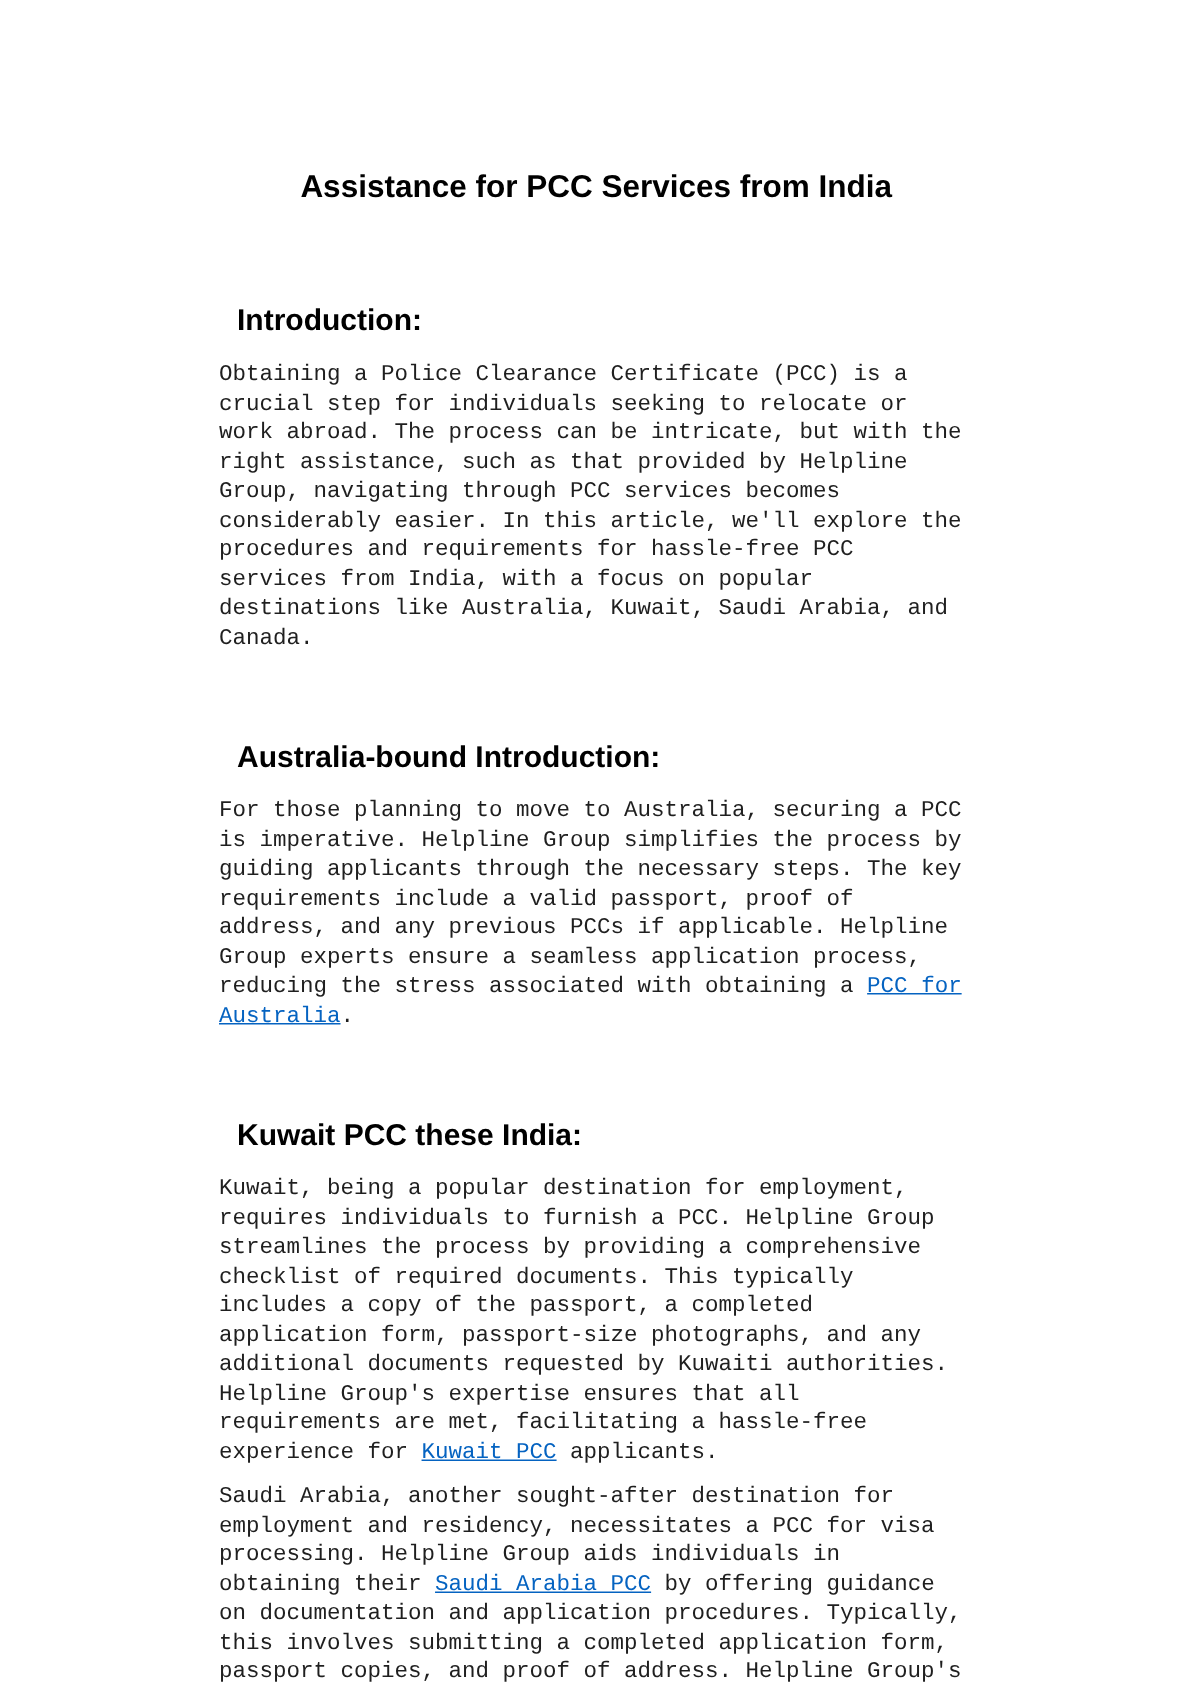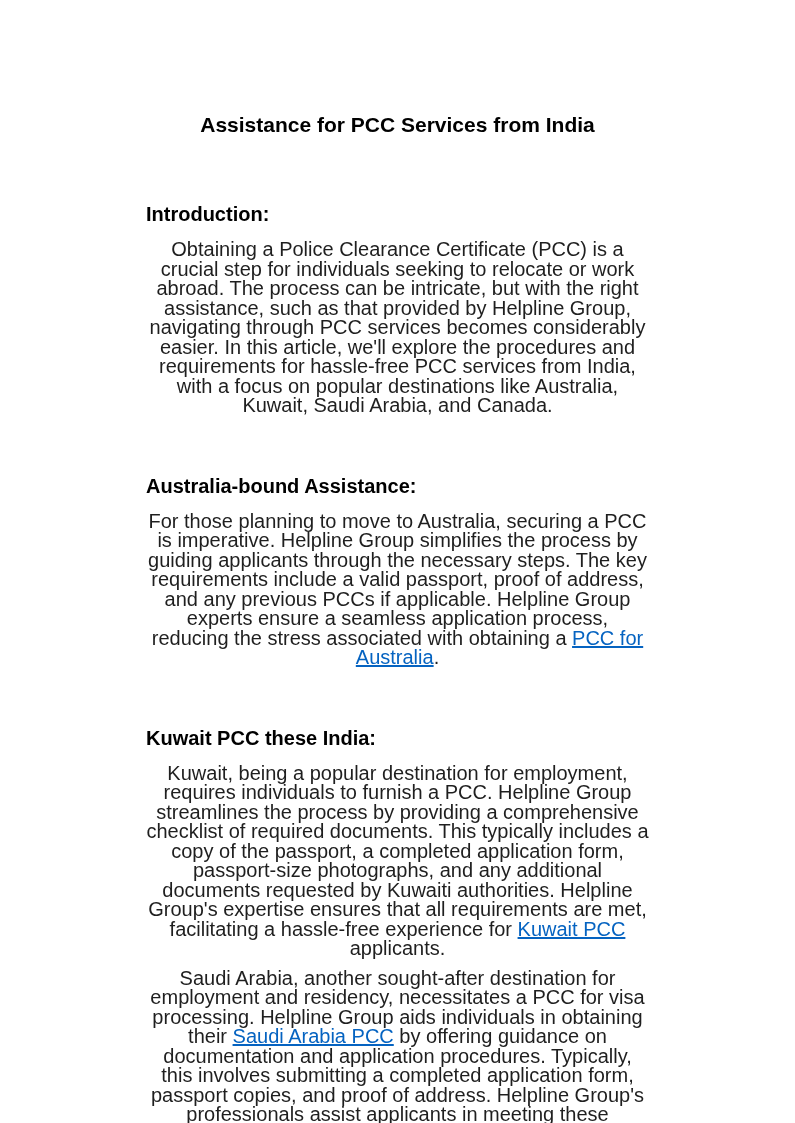--- a/index.html
+++ b/index.html
@@ -25,56 +25,57 @@
   }
   .doc-title {
     margin: 112px 0 0 0;
     font-size: 21px;
     line-height: 1.25;
     font-weight: 700;
     color: var(--heading);
     text-align: center;
   }
   .section-heading {
-    margin: 58px 0 13px 0;
+    margin: 58px 0 13px 12px;
     font-size: 20px;
     line-height: 1.25;
     font-weight: 700;
     color: var(--heading);
   }
   .section-heading.first {
     margin-top: 64px;
   }
   .body-para {
     margin: 0 0 10px 0;
-    font-size: 20px;
+    font-size: 15px;
     line-height: 19.5px;
     color: var(--text);
-    text-align: center;
+    text-align: left;
+    font-family: Liberation Mono, monospace;
   }
   a.doc-link {
     color: var(--link);
     text-decoration: underline;
     cursor: pointer;
   }
 </style>
 </head>
 <body>
 
 <div class="page">
 
   <h1 class="doc-title">Assistance for PCC Services from India</h1>
 
   <section>
     <h2 class="section-heading first">Introduction:</h2>
     <p class="body-para"><span>Obtaining a Police Clearance Certificate (PCC) is a crucial step for individuals seeking to relocate or work abroad. The process can be intricate, but with the right assistance, such as that provided by Helpline Group, navigating through PCC services becomes considerably easier. In this article, we'll explore the procedures and requirements for hassle-free PCC services from India, with a focus on popular destinations like Australia, Kuwait, Saudi Arabia, and Canada.</span></p>
   </section>
 
   <section>
-    <h2 class="section-heading">Australia-bound Assistance:</h2>
+    <h2 class="section-heading">Australia-bound Introduction:</h2>
     <p class="body-para"><span>For those planning to move to Australia, securing a PCC is imperative. Helpline Group simplifies the process by guiding applicants through the necessary steps. The key requirements include a valid passport, proof of address, and any previous PCCs if applicable. Helpline Group experts ensure a seamless application process, reducing the stress associated with obtaining a </span><a class="doc-link" href="#">PCC for Australia</a><span>.</span></p>
   </section>
 
   <section>
     <h2 class="section-heading">Kuwait PCC these India:</h2>
     <p class="body-para"><span>Kuwait, being a popular destination for employment, requires individuals to furnish a PCC. Helpline Group streamlines the process by providing a comprehensive checklist of required documents. This typically includes a copy of the passport, a completed application form, passport-size photographs, and any additional documents requested by Kuwaiti authorities. Helpline Group's expertise ensures that all requirements are met, facilitating a hassle-free experience for </span><a class="doc-link" href="#">Kuwait PCC</a><span> applicants.</span></p>
   </section>
 
   <section>
     <p class="body-para"><span>Saudi Arabia, another sought-after destination for employment and residency, necessitates a PCC for visa processing. Helpline Group aids individuals in obtaining their </span><a class="doc-link" href="#">Saudi Arabia PCC</a><span> by offering guidance on documentation and application procedures. Typically, this involves submitting a completed application form, passport copies, and proof of address. Helpline Group's professionals assist applicants in meeting these requirements efficiently.</span></p>

